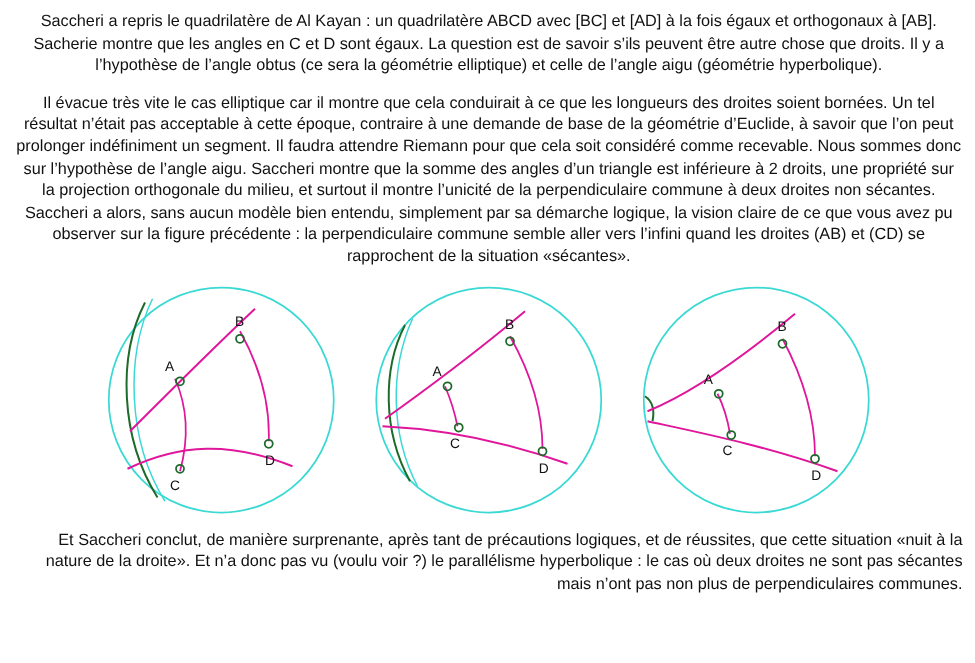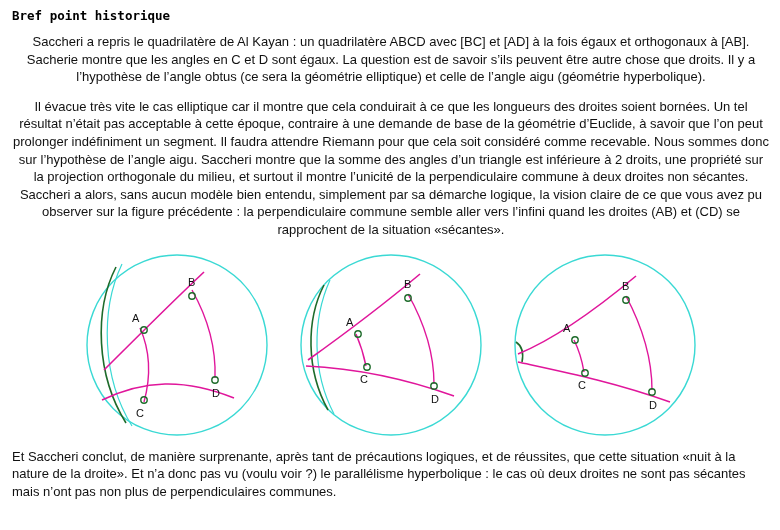--- a/index.html
+++ b/index.html
@@ -51,29 +51,29 @@
     width: 206px;
     height: 190px;
     flex: 0 0 auto;
   }
   .closing {
     font-size: 13.0px;
     line-height: 17.6px;
     color: #111111;
     margin: 8px 0 0 0;
     max-width: 758px;
+    text-align: right;
   }
   svg { display: block; }
 </style>
 </head>
 <body>
 
 <div class="page">
 
-  <h1 class="section-title">Bref point historique</h1>
 
   <p class="para first">Saccheri  a repris le quadrilatère de Al Kayan : un quadrilatère ABCD avec [BC] et [AD] à la fois égaux et orthogonaux à [AB]. Sacherie montre que les angles en C et D sont égaux. La question est de savoir s’ils peuvent être autre chose que droits. Il y a l’hypothèse de l’angle obtus (ce sera la géométrie elliptique) et celle de l’angle aigu (géométrie hyperbolique).</p>
 
   <p class="para">Il évacue très vite le cas elliptique car il montre que cela conduirait à ce que les longueurs des droites soient bornées. Un tel résultat n’était pas acceptable à cette époque, contraire à une demande de base de la géométrie d’Euclide, à savoir que l’on peut prolonger indéfiniment un segment. Il faudra attendre Riemann pour que cela soit considéré comme recevable. Nous sommes donc sur l’hypothèse de l’angle aigu. Saccheri montre que la somme des angles d’un triangle est inférieure à 2 droits, une propriété sur la projection orthogonale du milieu, et surtout il montre l’unicité de la perpendiculaire commune à deux droites non sécantes. Saccheri a alors, sans aucun modèle bien entendu, simplement par sa démarche logique, la vision claire de ce que vous avez pu observer sur la figure précédente : la perpendiculaire commune semble aller vers l’infini quand les droites (AB) et (CD) se rapprochent de la situation «sécantes».</p>
 
   <div class="figures">
 
     <div class="figure">
       <svg width="206" height="190" viewBox="0 0 206 190" xmlns="http://www.w3.org/2000/svg">
         <circle cx="103" cy="95" r="90" fill="none" stroke="#3ad9d4" stroke-width="1.4"></circle>

